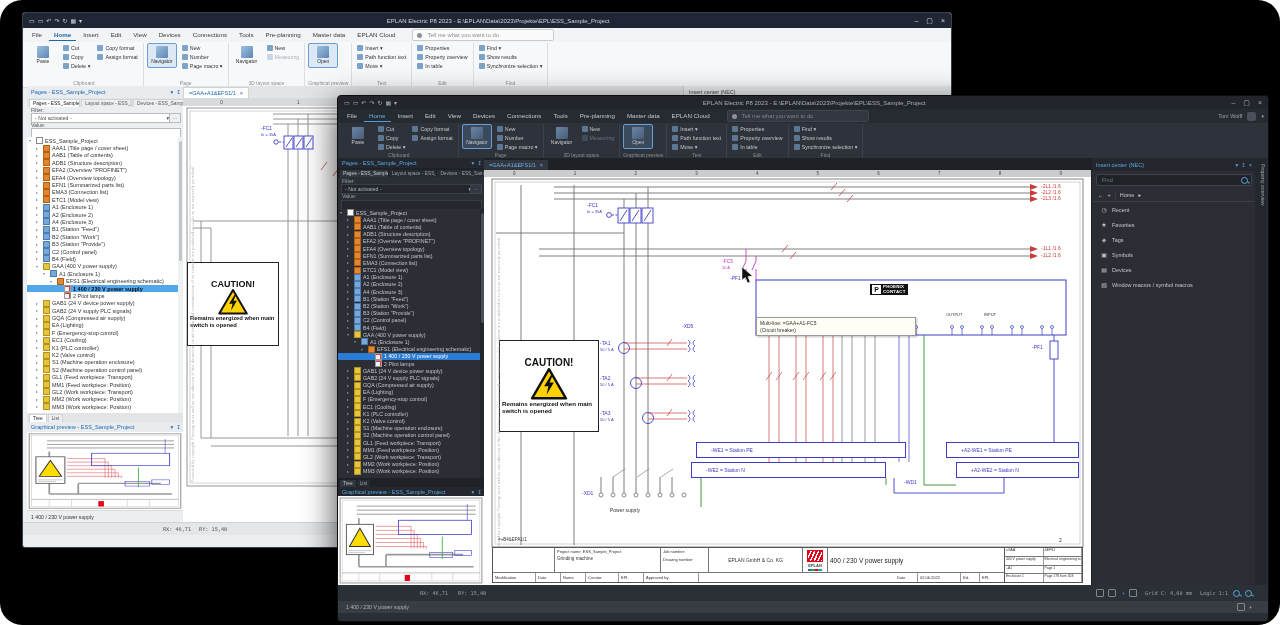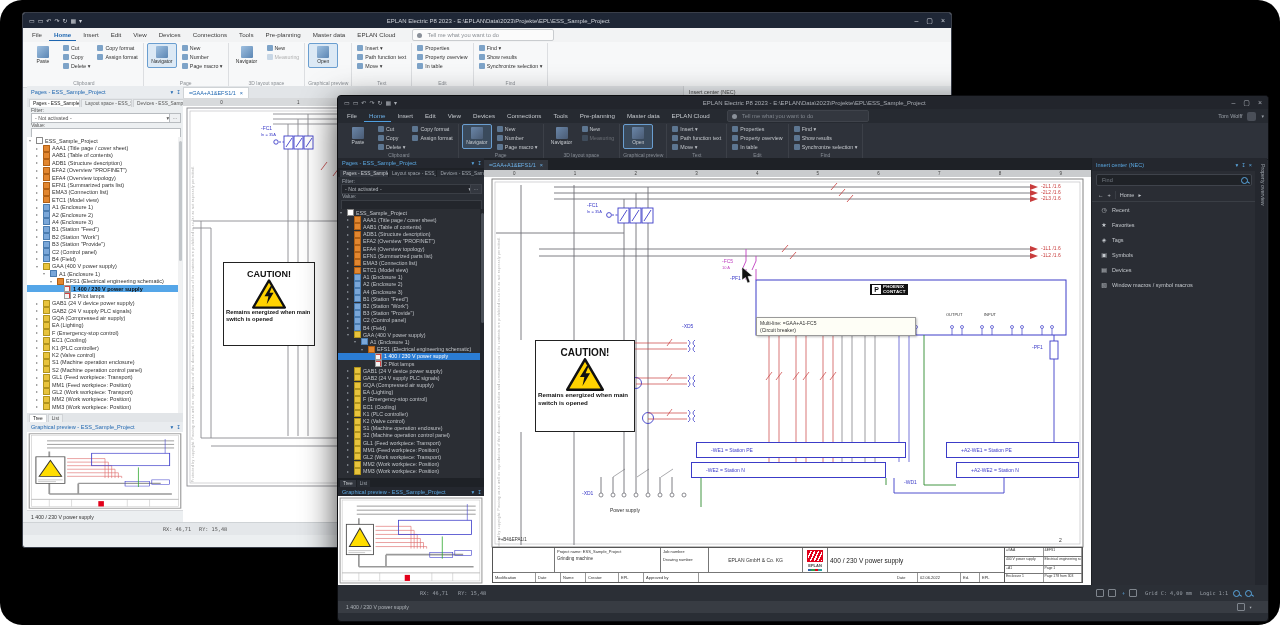--- a/index.html
+++ b/index.html
@@ -48,21 +48,21 @@
   .ticon.root{background:#fff;border:.5px solid #888;}
   .scrollv{position:absolute;width:4px;}
   .scrollv .thumb{position:absolute;left:.5px;width:3px;border-radius:2px;}
   
   .ruler{position:absolute;display:flex;font-size:4.5px;align-items:center;}
   .ruler span{flex:1;text-align:center;}
   .canvas{position:absolute;background:#fff;overflow:hidden;}
   .schem-svg{position:absolute;left:0;top:0;}
   .lb{position:absolute;font-size:5px;line-height:1.05;white-space:nowrap;font-family:"Liberation Sans",sans-serif;}
   .c-red{color:#c83c3c;} .c-blue{color:#3c3cc8;} .c-dark{color:#333;} .c-mag{color:#c040c0;}
-  .caution{position:absolute;background:#fff;border:1.5px solid #222;display:flex;flex-direction:column;align-items:center;padding:6px 2px;box-sizing:border-box;margin-left:36px;}
+  .caution{position:absolute;background:#fff;border:1.5px solid #222;display:flex;flex-direction:column;align-items:center;padding:16px 2px;box-sizing:border-box;}
   .caution .ct{font-weight:bold;color:#111;}
   .caution .cx{font-weight:bold;color:#111;text-align:left;line-height:1.25;}
   .tooltip{position:absolute;background:#fefef6;border:1px solid #9a9a9a;box-shadow:1px 1px 2px rgba(0,0,0,.25);font-size:5px;color:#333;padding:2px 3px;line-height:1.3;}
   .phx{position:absolute;background:#111;color:#fff;display:flex;align-items:center;gap:2px;padding:1px 2px;}
   .phx .pbox{width:9px;height:9px;background:#fff;color:#111;font-size:7px;font-weight:bold;line-height:9px;text-align:center;}
   .phx .ptxt{font-size:4.4px;font-weight:bold;line-height:1.05;letter-spacing:.2px;}
   .wbox{position:absolute;height:16px;border:1px solid #3c3cc8;background:#fff;display:flex;align-items:center;box-sizing:border-box;}
   .wbox span{font-size:5px;color:#3c3cc8;padding-left:14px;white-space:nowrap;}
   .copyr{position:absolute;writing-mode:vertical-rl;transform:rotate(180deg);font-size:3.4px;color:#aaa;letter-spacing:.3px;white-space:nowrap;}
   

